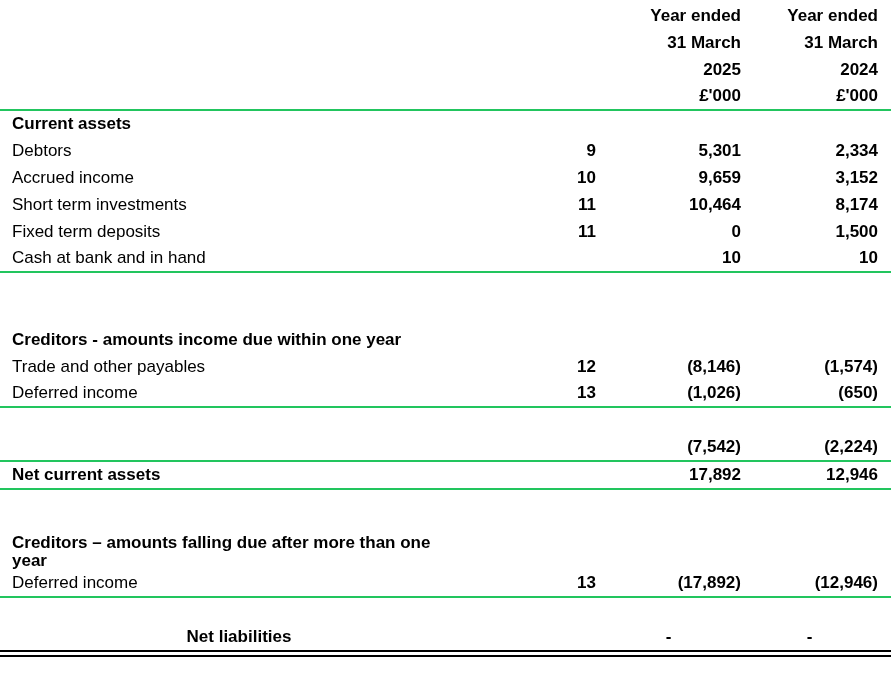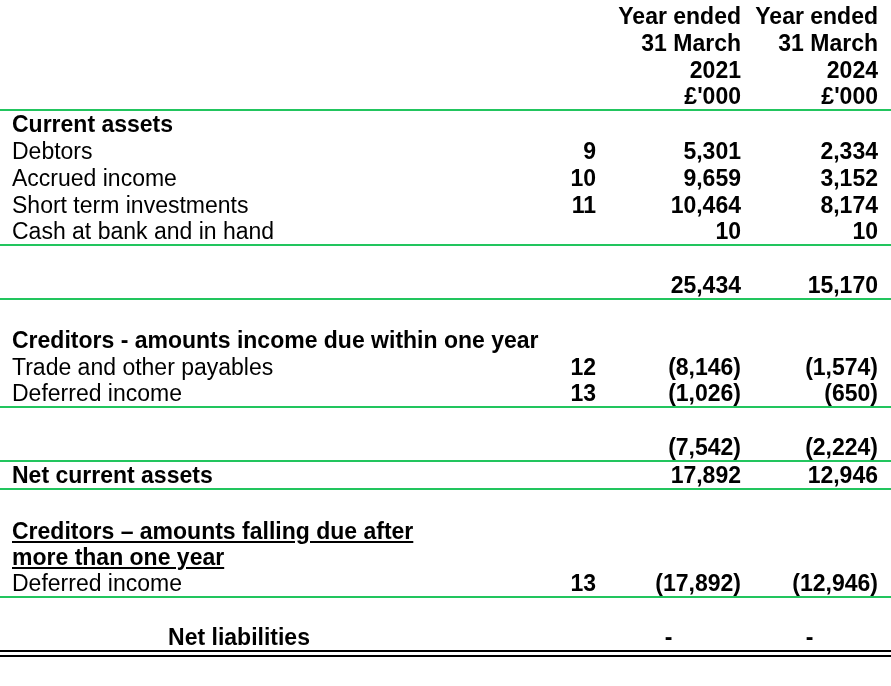--- a/index.html
+++ b/index.html
@@ -13,21 +13,21 @@
   }
   .page {
     width: 891px;
     padding-top: 2px;
     box-sizing: border-box;
   }
   table.fin {
     border-collapse: collapse;
     width: 891px;
     table-layout: fixed;
-    font-size: 23px;
+    font-size: 17px;
     padding-left: 36px;
   }
   col.c-label { width: 466px; }
   col.c-note  { width: 130px; }
   col.c-2025  { width: 145px; }
   col.c-2024  { width: 150px; }
   tr { height: 27px; }
   tr.tall { height: 54px; }
   td {
     padding: 0;
@@ -46,22 +46,21 @@
     font-weight: 700;
   }
   td.y24 { padding-right: 13px; }
   tr.bold-label td.label { font-weight: 700; }
   tr.rule td { border-bottom: 2px solid #22c55e; }
   tr.double td { border-bottom: 7px double #000000; text-align: center; }
   td.label.wrap { white-space: normal; vertical-align: bottom; }
   td.label.wrap .wrap-inner {
     display: block;
     max-width: 440px;
-    line-height: 26px;
-    text-decoration: underline;
+    line-height: 18px;
   }
 </style>
 </head>
 <body>
 
 <div class="page">
   <table class="fin">
     <colgroup>
       <col class="c-label">
         <col class="c-note">
@@ -78,21 +77,21 @@
     </tr>
     <tr>
       <td class="label"></td>
       <td class="num"></td>
       <td class="num">31 March</td>
       <td class="num y24">31 March</td>
     </tr>
     <tr>
       <td class="label"></td>
       <td class="num"></td>
-      <td class="num">2021</td>
+      <td class="num">2025</td>
       <td class="num y24">2024</td>
     </tr>
     <tr class="rule">
       <td class="label"></td>
       <td class="num"></td>
       <td class="num">£'000</td>
       <td class="num y24">£'000</td>
     </tr>
 
     <tr class="bold-label">
@@ -112,37 +111,37 @@
       <td class="num">10</td>
       <td class="num">9,659</td>
       <td class="num y24">3,152</td>
     </tr>
     <tr>
       <td class="label">Short term investments</td>
       <td class="num">11</td>
       <td class="num">10,464</td>
       <td class="num y24">8,174</td>
     </tr>
+    <tr>
+      <td class="label">Fixed term deposits</td>
+      <td class="num">11</td>
+      <td class="num">0</td>
+      <td class="num y24">1,500</td>
+    </tr>
     <tr class="rule">
       <td class="label">Cash at bank and in hand</td>
       <td class="num"></td>
       <td class="num">10</td>
       <td class="num y24">10</td>
     </tr>
     <tr>
       <td class="label"></td>
       <td class="num"></td>
       <td class="num"></td>
       <td class="num y24"></td>
-    </tr>
-    <tr class="rule">
-      <td class="label"></td>
-      <td class="num"></td>
-      <td class="num">25,434</td>
-      <td class="num y24">15,170</td>
     </tr>
     <tr>
       <td class="label"></td>
       <td class="num"></td>
       <td class="num"></td>
       <td class="num y24"></td>
     </tr>
 
     <tr class="bold-label">
       <td class="label">Creditors - amounts income due within one year</td>

